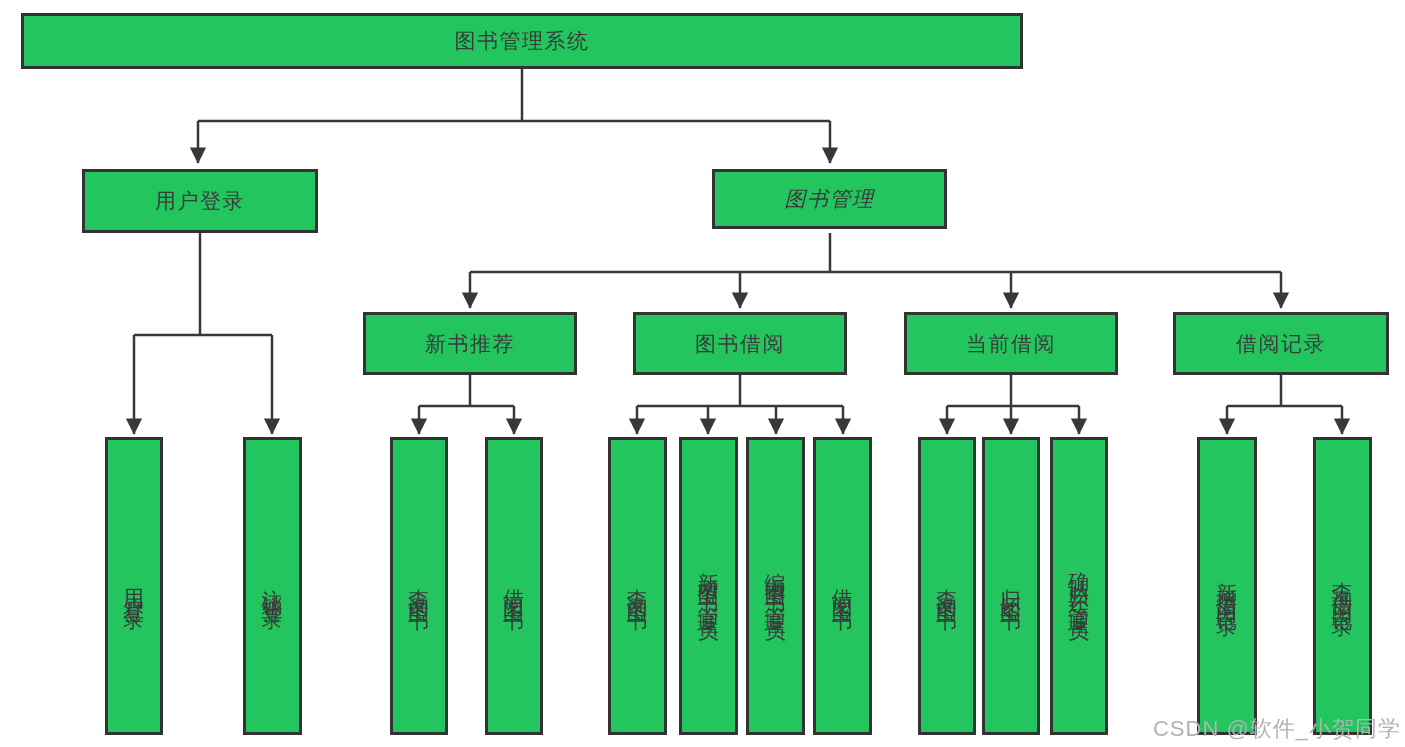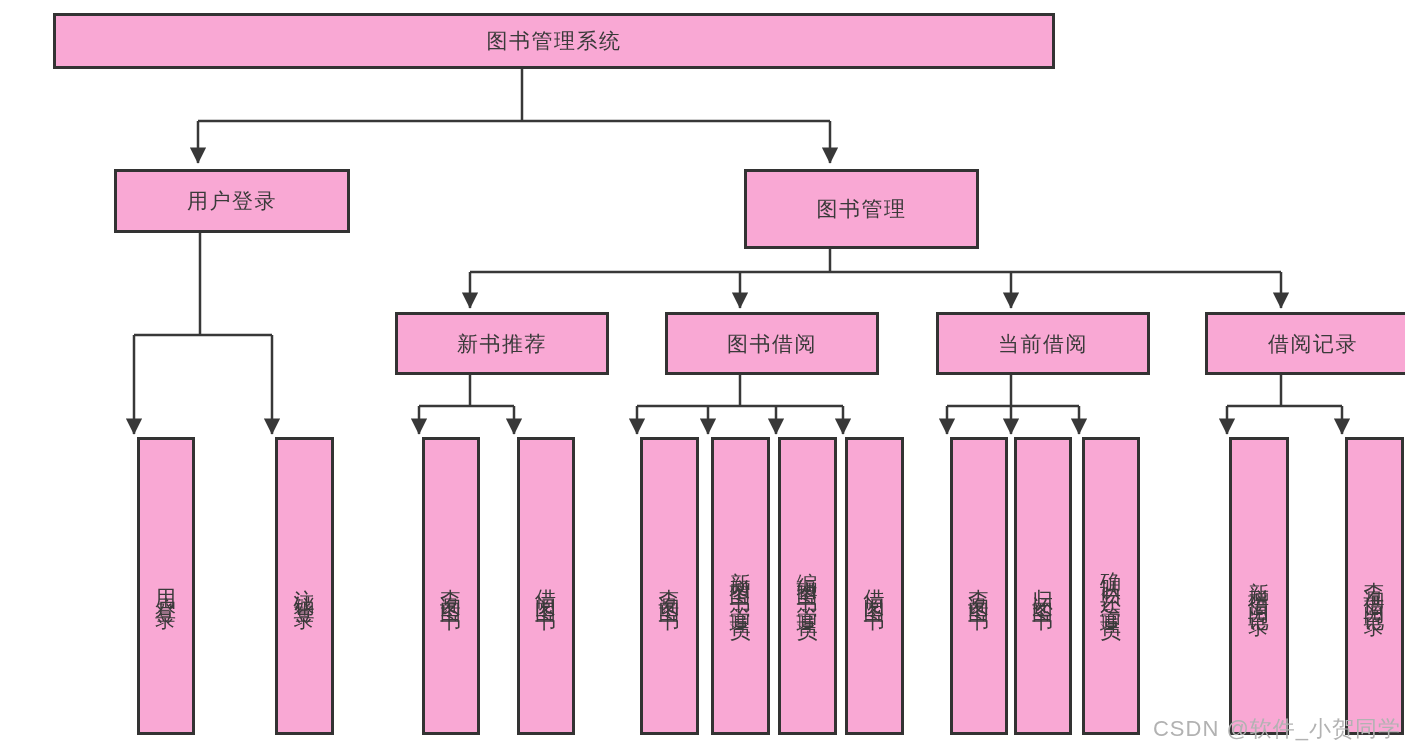--- a/index.html
+++ b/index.html
@@ -15,25 +15,24 @@
     position: absolute;
     left: 0; top: 0;
     width: 1405px; height: 747px;
   }
   .conn { stroke: var(--line, #383838); stroke-width: 2.5; fill: none; }
   .arrowhead { fill: var(--line, #383838); }
   .box {
     position: absolute;
     box-sizing: border-box;
     border: 3px solid var(--box-border, #333);
-    background: #f9a8d4;
+    background: #22c55e;
     display: flex;
     align-items: center;
     justify-content: center;
-    margin-left: 32px;
   }
   .lbl {
     font-size: 21px;
     color: var(--text, #3a3a3a);
     letter-spacing: 1.5px;
     white-space: nowrap;
   }
   .vbox .lbl {
     writing-mode: vertical-rl;
     text-orientation: mixed;
@@ -119,21 +118,21 @@
     </g>
   </svg>
 
   <div class="box" style="left:21px; top:13px; width:1002px; height:56px;">
     <span class="lbl">图书管理系统</span>
   </div>
 
   <div class="box" style="left:82px; top:169px; width:236px; height:64px;">
     <span class="lbl">用户登录</span>
   </div>
-  <div class="box" style="left:712px; top:169px; width:235px; height:80px;">
+  <div class="box" style="left:712px; top:169px; width:235px; height:60px;font-style:italic;">
     <span class="lbl">图书管理</span>
   </div>
 
   <div class="box" style="left:363px; top:312px; width:214px; height:63px;">
     <span class="lbl">新书推荐</span>
   </div>
   <div class="box" style="left:633px; top:312px; width:214px; height:63px;text-align:center;">
     <span class="lbl">图书借阅</span>
   </div>
   <div class="box" style="left:1173px; top:312px; width:216px; height:63px;">

